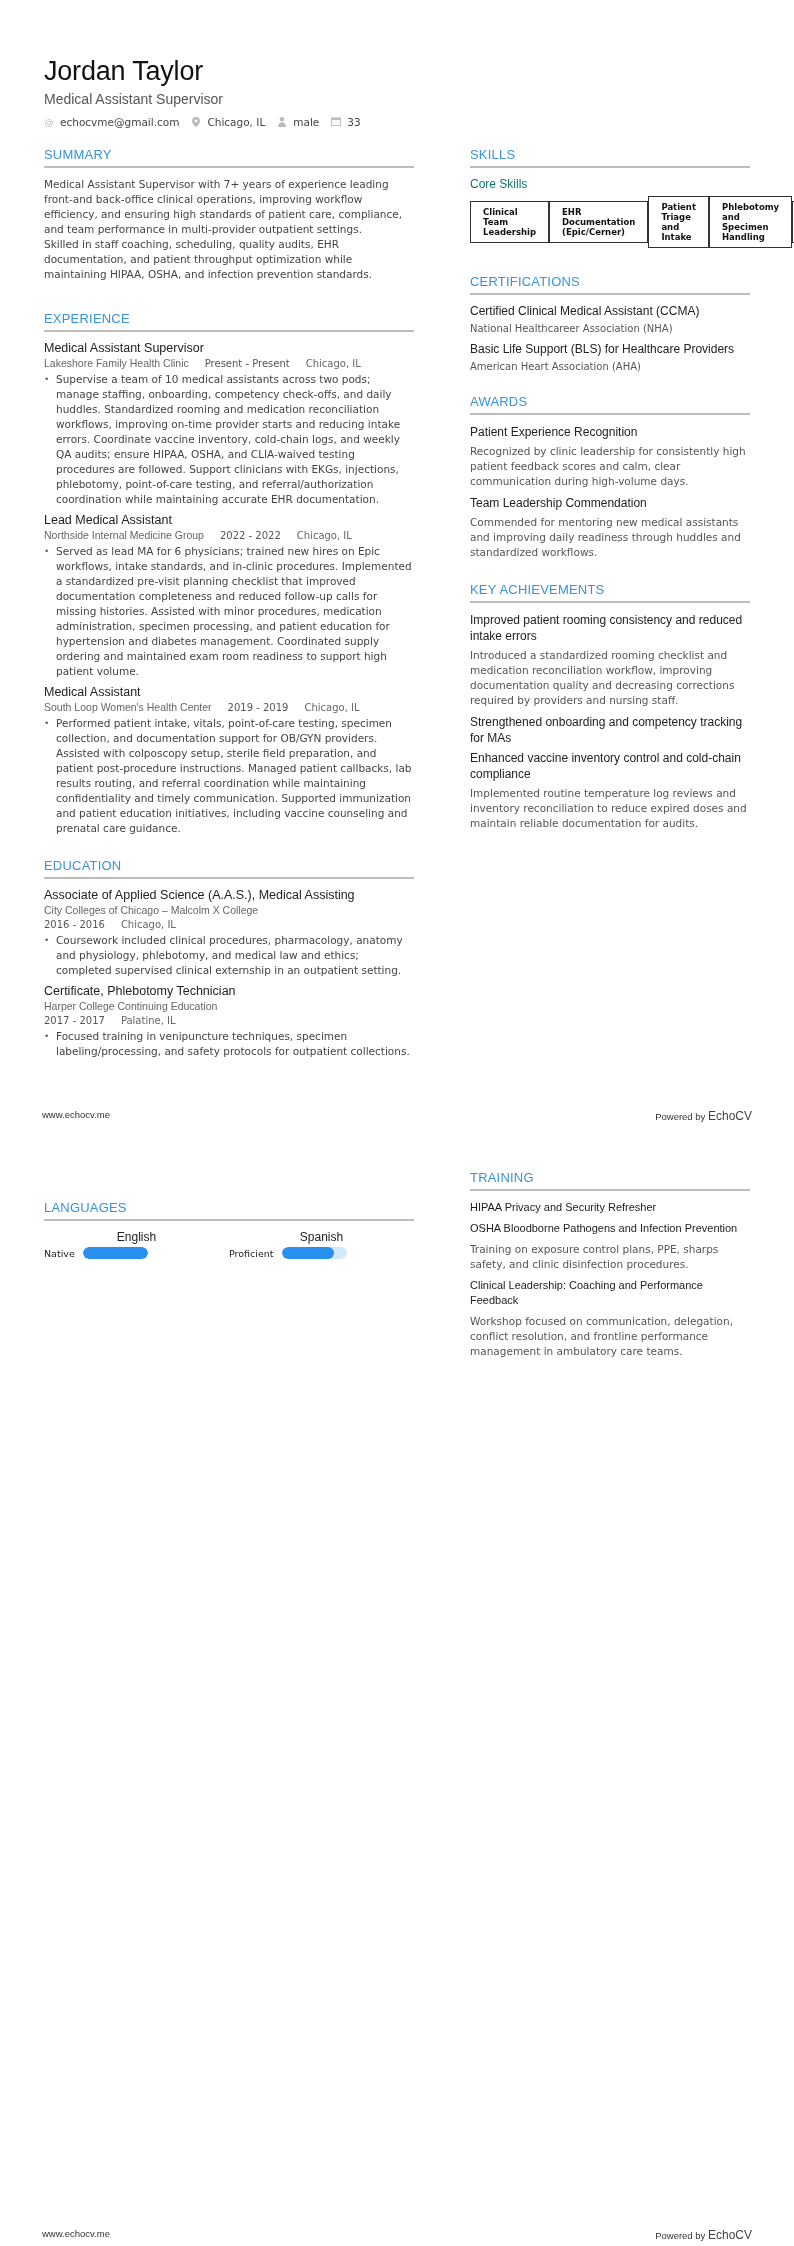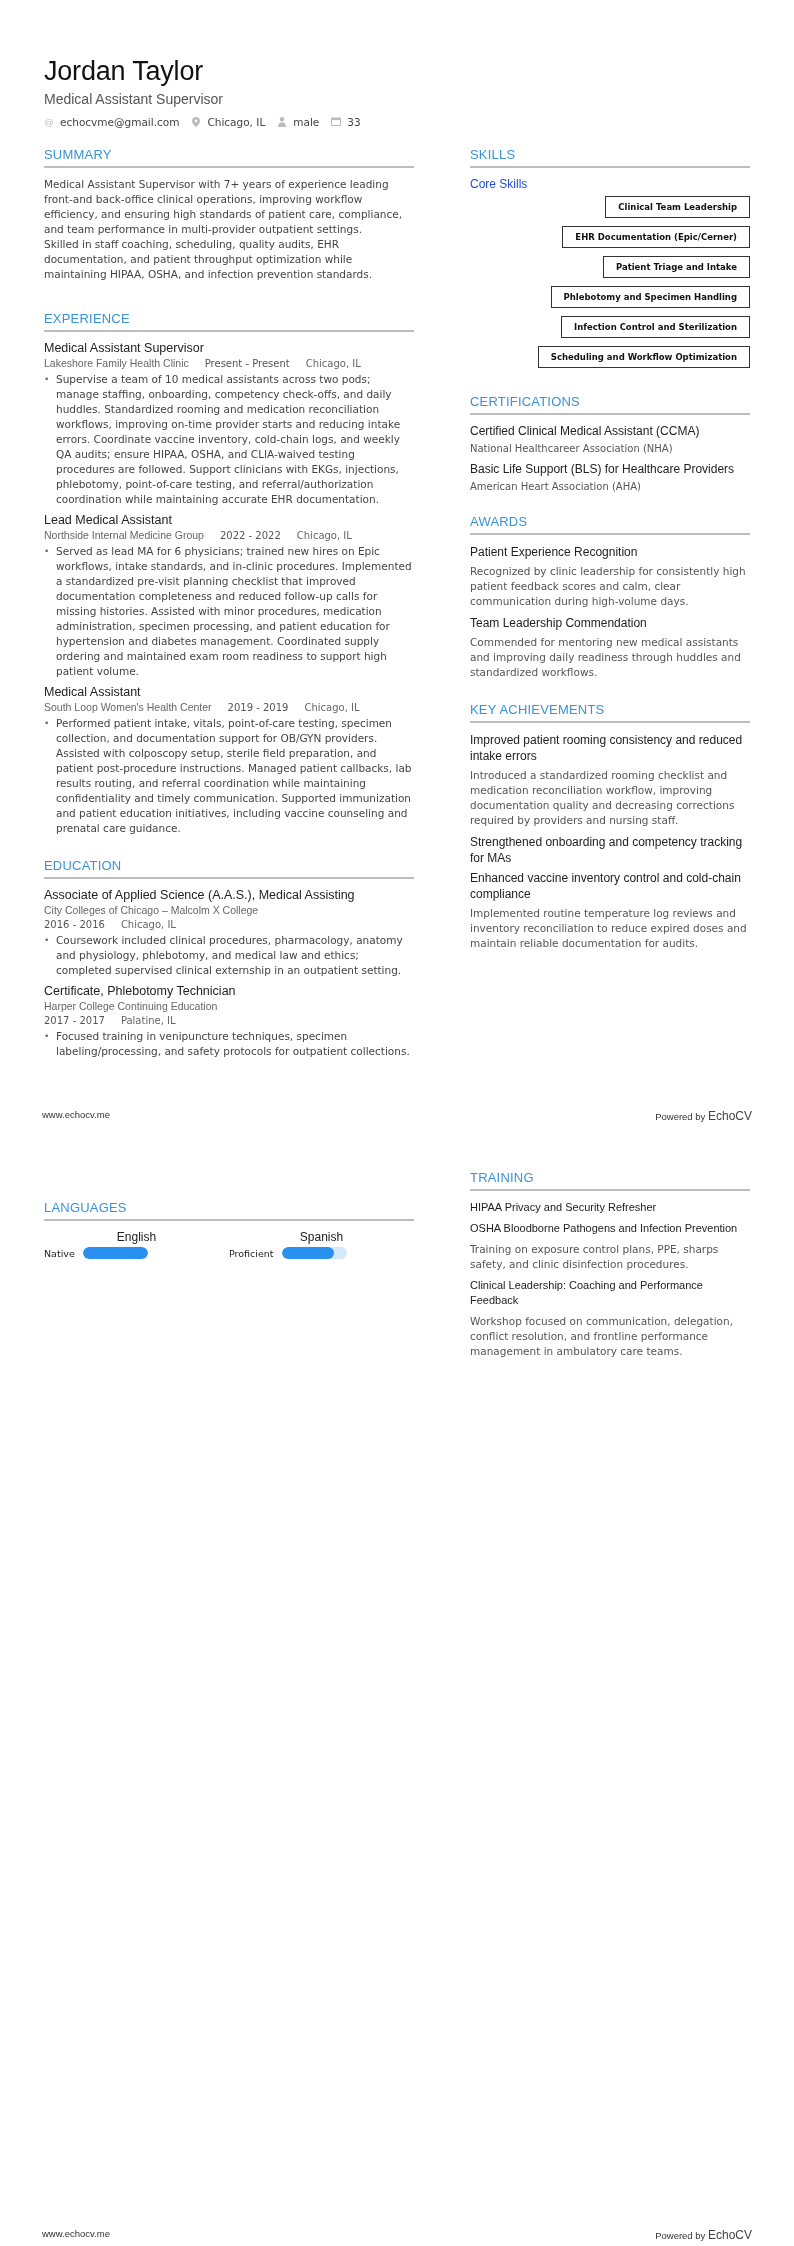--- a/index.html
+++ b/index.html
@@ -27,26 +27,26 @@
     font-size: 13px; color: #3a93d8; letter-spacing: 0.2px;
     padding-bottom: 4px; border-bottom: 2px solid #bdbdbd; margin-bottom: 9px;
   }
   .para { font-size: 10.5px; line-height: 15px; color: #444; }
   .item-title { font-family: "Liberation Sans", sans-serif; font-size: 12.5px; color: #222; margin-bottom: 2px; }
   .item-meta { display: flex; align-items: flex-end; font-size: 10px; color: #666; margin-bottom: 3px; }
   .item-meta .org { font-family: "Liberation Sans", sans-serif; font-size: 10.5px; color: #666; margin-right: 16px; }
   .item-meta .dates { margin-right: 16px; color: #555; }
   .bullet { display: flex; font-size: 10.5px; line-height: 15px; color: #444; margin-bottom: 6px; }
   .bullet .dot { width: 12px; flex: none; color: #666; font-size: 9px; }
-  .skill-group { font-family: "Liberation Sans", sans-serif; font-size: 12px; color: #1d4ed8; margin-bottom: 5px; }
+  .skill-group { font-family: "Liberation Sans", sans-serif; font-size: 12px; color: #0f766e; margin-bottom: 5px; }
   .chip {
     display: inline-block; border: 1px solid #333; padding: 5px 12px;
     font-size: 8.5px; font-weight: bold; color: #111; margin-bottom: 8px;
   }
-  .chips { display: flex; flex-direction: column; align-items: flex-end; }
+  .chips { display: flex; align-items: center; }
   .cert-name { font-family: "Liberation Sans", sans-serif; font-size: 12px; color: #222; margin-bottom: 5px; }
   .cert-org { font-size: 10px; color: #555; margin-bottom: 8px; }
   .award-title { font-family: "Liberation Sans", sans-serif; font-size: 12px; color: #222; margin-bottom: 4px; line-height: 16px; }
   .award-desc { font-size: 10.5px; line-height: 15px; color: #555; margin-bottom: 6px; }
 
   .footer { position: absolute; left: 0; width: 794px; font-family: "Liberation Sans", sans-serif; font-size: 9.5px; color: #333; }
   .footer .url { position: absolute; left: 42px; }
   .footer .powered { position: absolute; right: 42px; }
   .footer .brand { font-size: 12px; color: #444; }
 

